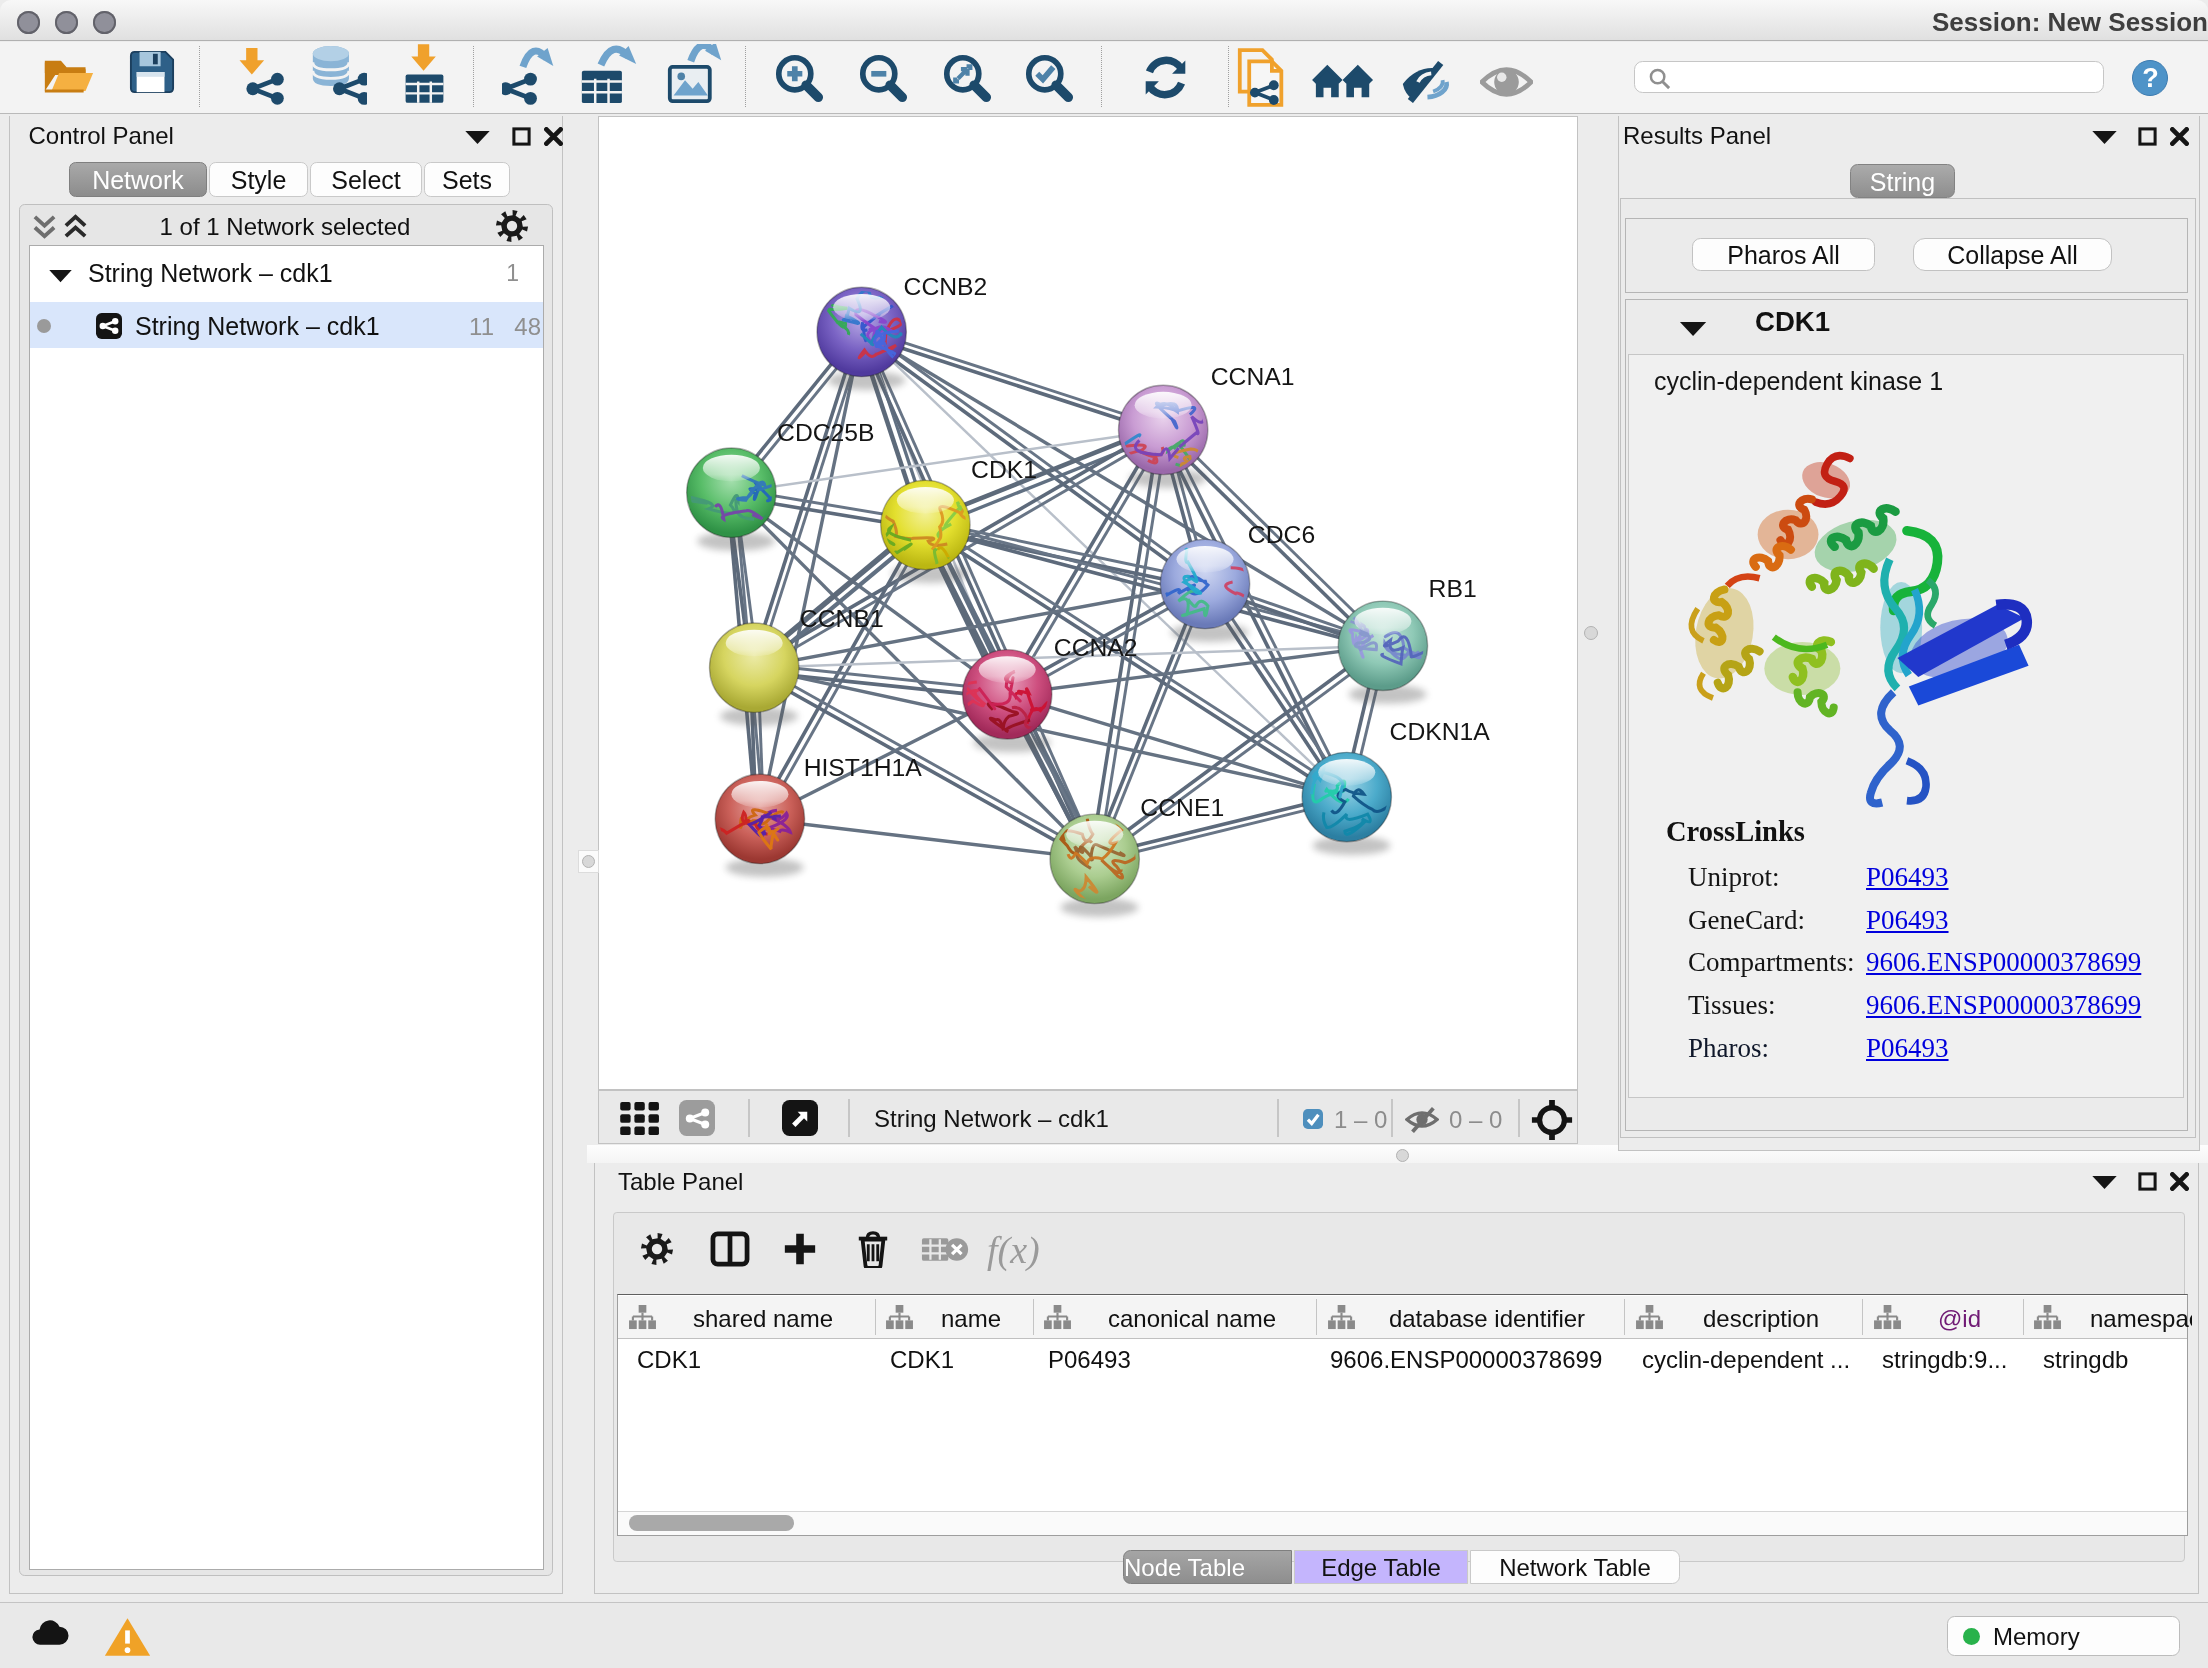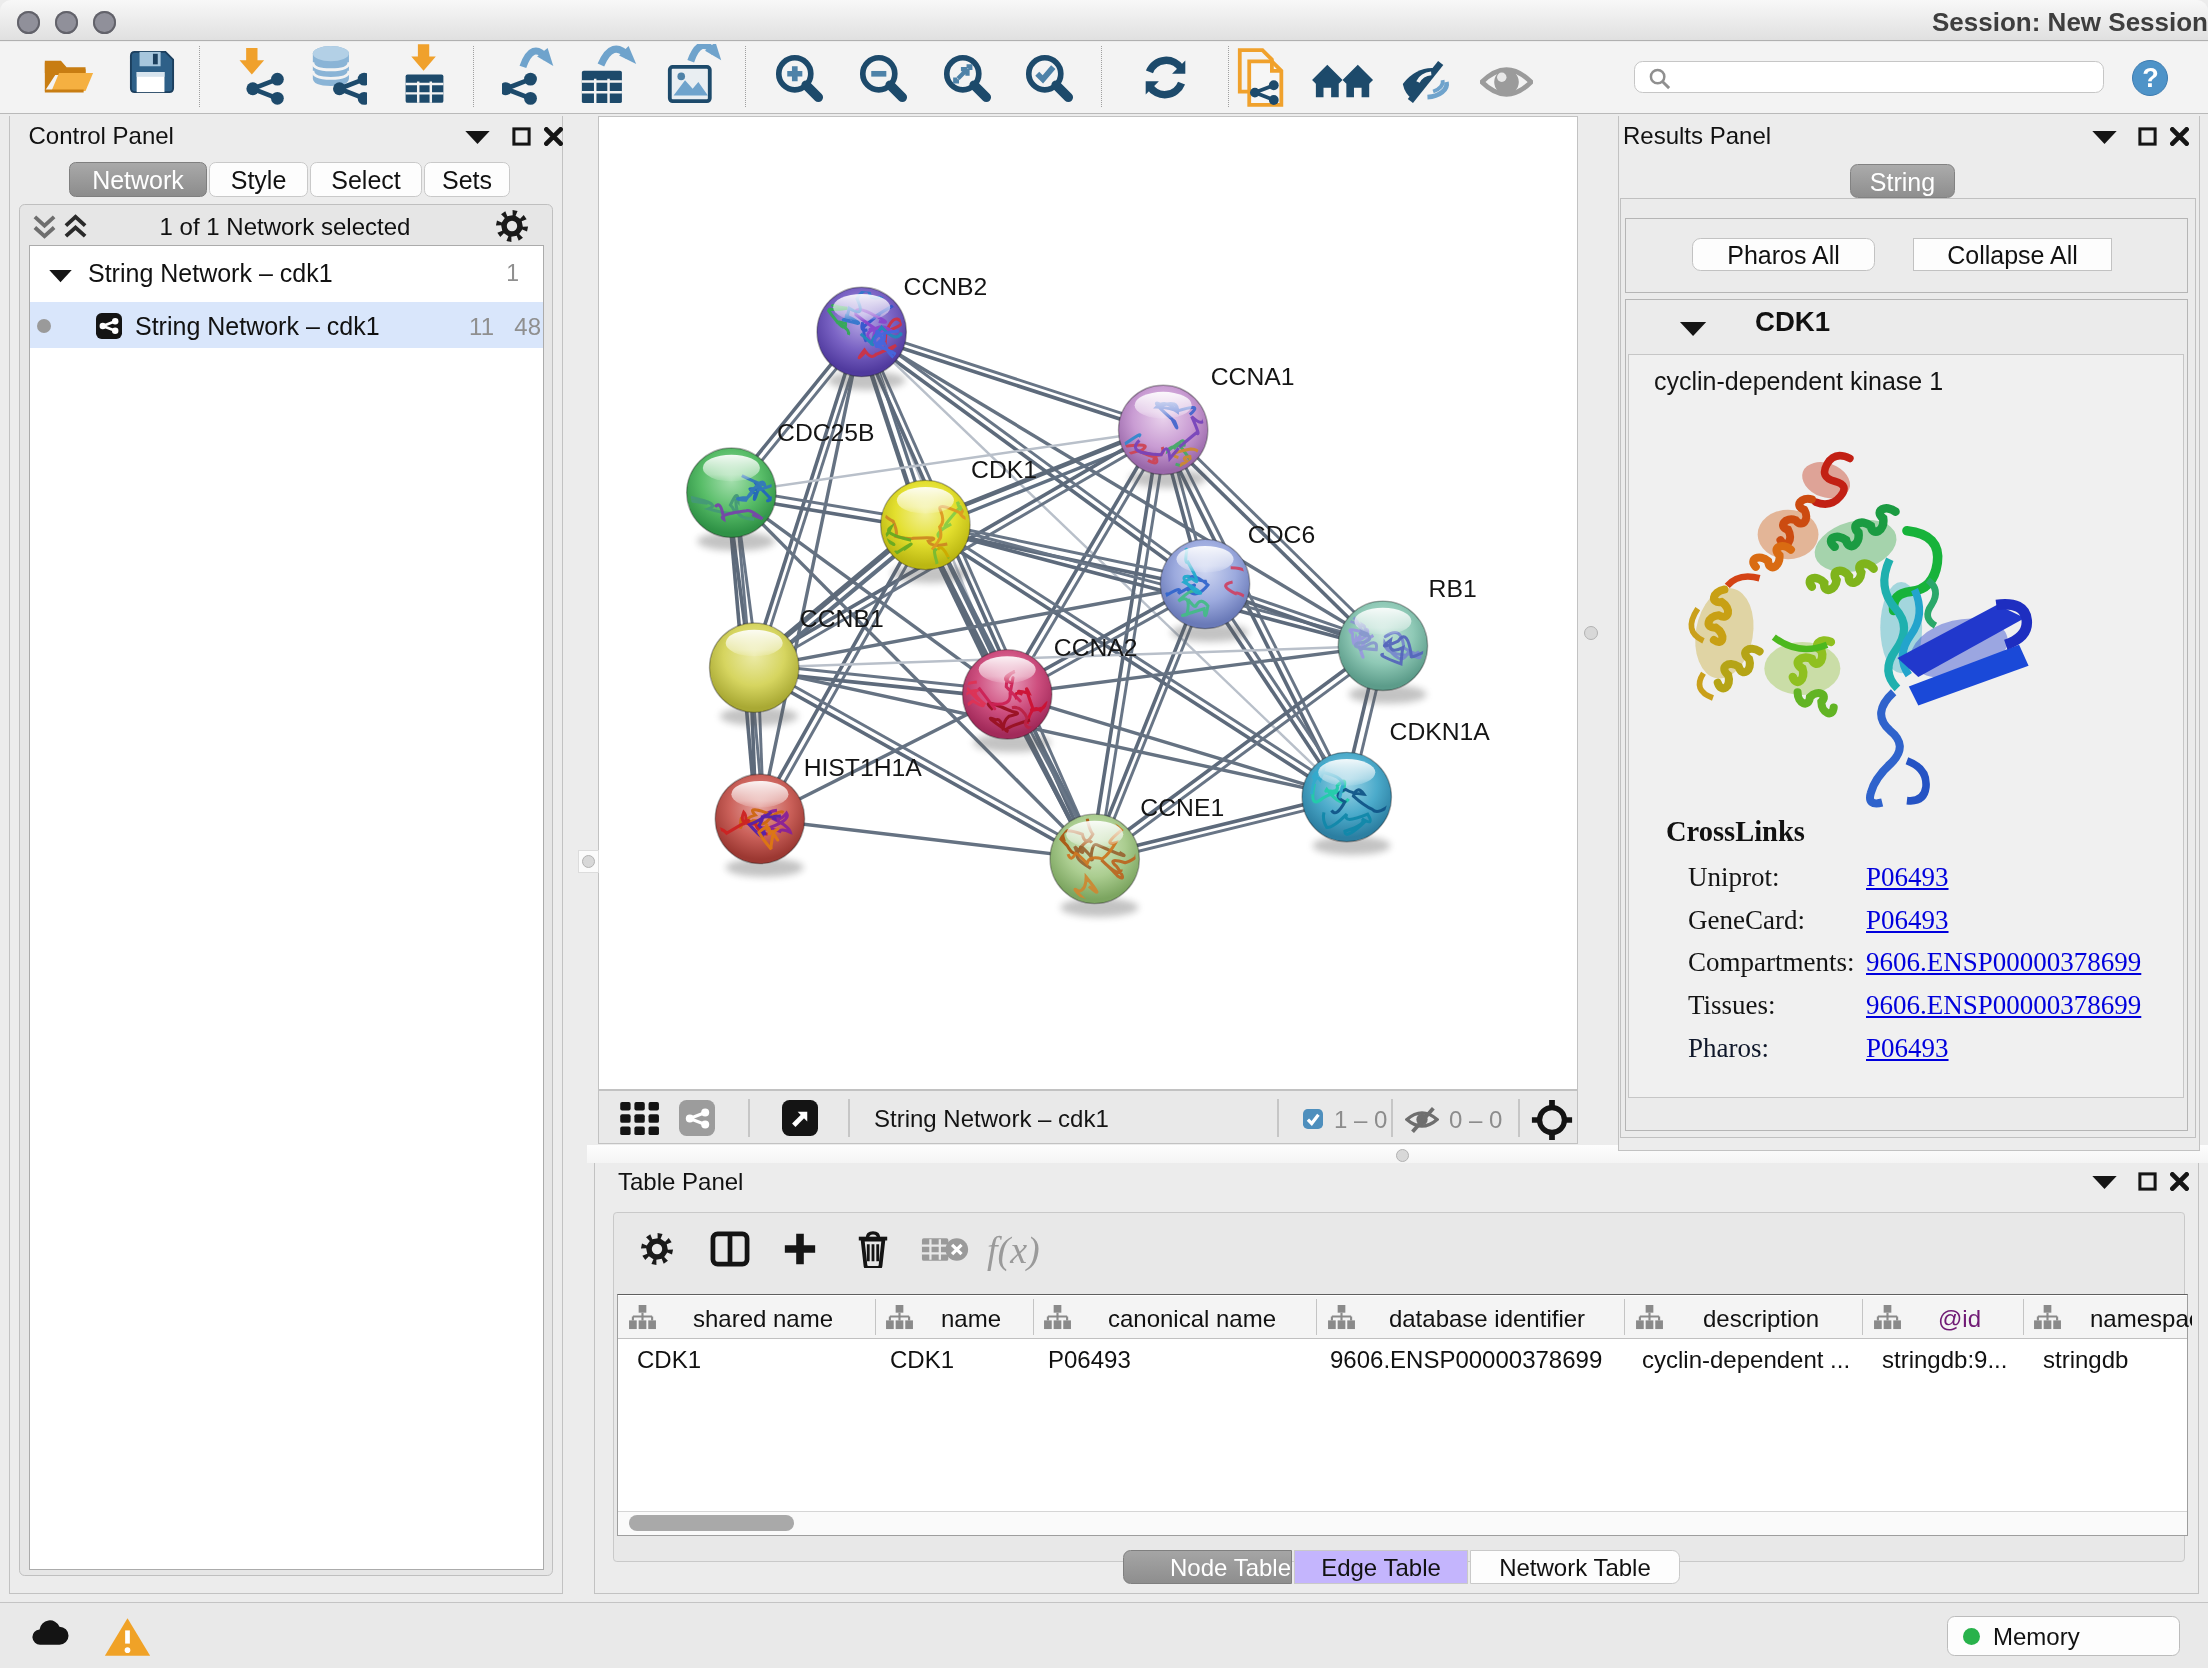--- a/index.html
+++ b/index.html
@@ -551,21 +551,21 @@
 <svg style="position:absolute;left:2138px;top:127px;" width="19" height="19" viewBox="0 0 20 20">
     <rect x="2" y="2" width="16" height="16" fill="none" stroke="#151515" stroke-width="3.2"></rect>
   </svg>
 <svg style="position:absolute;left:2170px;top:127px;" width="19" height="19" viewBox="0 0 20 20">
     <path d="M2.5 2.5 L17.5 17.5 M17.5 2.5 L2.5 17.5" stroke="#151515" stroke-width="5" stroke-linecap="round"></path>
   </svg>
 <div style="position:absolute;left:1620px;top:198px;width:576px;height:940px;background:#ebebeb;border:1px solid #c0c0c0"></div>
 <div style="position:absolute;left:1850px;top:164px;width:105px;height:34px;background:linear-gradient(#ababab,#8e8e8e);border:1px solid #828282;border-radius:7.6px;color:#fff;font-size:25px;text-align:center;line-height:34px">String</div>
 <div style="position:absolute;left:1625px;top:218px;width:563px;height:75px;border:1px solid #b5b5b5"></div>
 <div style="position:absolute;left:1692px;top:238px;width:183px;height:33px;background:#fdfdfd;border:1px solid #c2c2c2;border-radius:8.6px;font-size:25px;text-align:center;line-height:33px;color:#111">Pharos All</div>
-<div style="position:absolute;left:1913px;top:238px;width:199px;height:33px;background:#fdfdfd;border:1px solid #c2c2c2;border-radius:0;font-size:25px;text-align:center;line-height:33px;color:#111">Collapse All</div>
+<div style="position:absolute;left:1913px;top:238px;width:199px;height:33px;background:#fdfdfd;border:1px solid #c2c2c2;border-radius:12px;font-size:25px;text-align:center;line-height:33px;color:#111">Collapse All</div>
 <div style="position:absolute;left:1625px;top:299px;width:563px;height:832px;border:1px solid #b5b5b5"></div>
 <svg style="position:absolute;left:1679px;top:321px;" width="30" height="17" viewBox="0 0 32 18">
     <path d="M1 1 h28 l-14 15 z" fill="#151515"></path>
   </svg>
 <div style="position:absolute;left:1755px;top:306px;font-size:27.6px;font-weight:bold;color:#111">CDK1</div>
 <div style="position:absolute;left:1628px;top:354px;width:556px;height:744px;background:#f0f0f0;border:1px solid #c6c6c6"></div>
 <div style="position:absolute;left:1654px;top:367px;font-size:25px;color:#141414">cyclin-dependent kinase 1</div>
 <svg style="position:absolute;left:1669px;top:447px;" width="376" height="366" viewBox="0 0 395 385">
     <ellipse cx="165" cy="35" rx="26" ry="18" transform="rotate(20 165 35)" fill="#c23012" opacity="0.4"></ellipse>
     <ellipse cx="125" cy="92" rx="32" ry="26" transform="rotate(0 125 92)" fill="#cf5c12" opacity="0.4"></ellipse>
@@ -708,21 +708,21 @@
 <div style="position:absolute;left:2090px;top:1305px;width:102px;overflow:hidden;font-size:24px;color:#111;white-space:nowrap">namespace</div>
 <div style="position:absolute;left:637px;top:1346px;font-size:24px;color:#111;white-space:nowrap">CDK1</div>
 <div style="position:absolute;left:890px;top:1346px;font-size:24px;color:#111;white-space:nowrap">CDK1</div>
 <div style="position:absolute;left:1048px;top:1346px;font-size:24px;color:#111;white-space:nowrap">P06493</div>
 <div style="position:absolute;left:1330px;top:1346px;font-size:24px;color:#111;white-space:nowrap">9606.ENSP00000378699</div>
 <div style="position:absolute;left:1642px;top:1346px;font-size:24px;color:#111;white-space:nowrap">cyclin-dependent ...</div>
 <div style="position:absolute;left:1882px;top:1346px;font-size:24px;color:#111;white-space:nowrap">stringdb:9...</div>
 <div style="position:absolute;left:2043px;top:1346px;font-size:24px;color:#111;white-space:nowrap">stringdb</div>
 <div style="position:absolute;left:618px;top:1511px;width:1569px;height:24px;background:#fafafa;border-top:1px solid #d5d5d5"></div>
 <div style="position:absolute;left:629px;top:1515px;width:165px;height:16px;border-radius:8.6px;background:#a9a9a9"></div>
-<div style="position:absolute;left:1123px;top:1550px;width:169px;height:34px;background:linear-gradient(#a5a5a5,#8e8e8e);color:#fff;border:1px solid #7f7f7f;border-radius:7.6px 0 0 7.6px;font-size:24px;text-align:right;line-height:34px">Node Table</div>
+<div style="position:absolute;left:1123px;top:1550px;width:169px;height:34px;background:linear-gradient(#a5a5a5,#8e8e8e);color:#fff;border:1px solid #7f7f7f;border-radius:7.6px 0 0 7.6px;font-size:24px;text-align:left;line-height:34px">Node Table</div>
 <div style="position:absolute;left:1294px;top:1550px;width:174px;height:34px;background:#c4b5fd;color:#111;border:1px solid #c9c9c9;;font-size:24px;text-align:center;line-height:34px">Edge Table</div>
 <div style="position:absolute;left:1470px;top:1550px;width:210px;height:34px;background:#fdfdfd;color:#111;border:1px solid #c9c9c9;border-radius:0 7.6px 7.6px 0;font-size:24px;text-align:center;line-height:34px">Network Table</div>
 <div style="position:absolute;left:0;top:1602px;width:2208px;height:67px;background:#e9e9e9;border-top:1.9px solid #c4c4c4"></div>
 <svg style="position:absolute;left:31px;top:1620px;" width="38" height="28.5" viewBox="0 0 40 30">
     <path d="M10 26 a8 8 0 0 1 -1-16 a11 11 0 0 1 21-3 a8 8 0 0 1 0 19 z" fill="#141414"></path>
   </svg>
 <svg style="position:absolute;left:103px;top:1615px;" width="49" height="44" viewBox="0 0 52 46">
     <path d="M26 3 L50 43 H2 z" fill="#f0a227"></path>
     <path d="M26 16 v14" stroke="#fff" stroke-width="5"></path>
     <circle cx="26" cy="37" r="3" fill="#fff"></circle>

